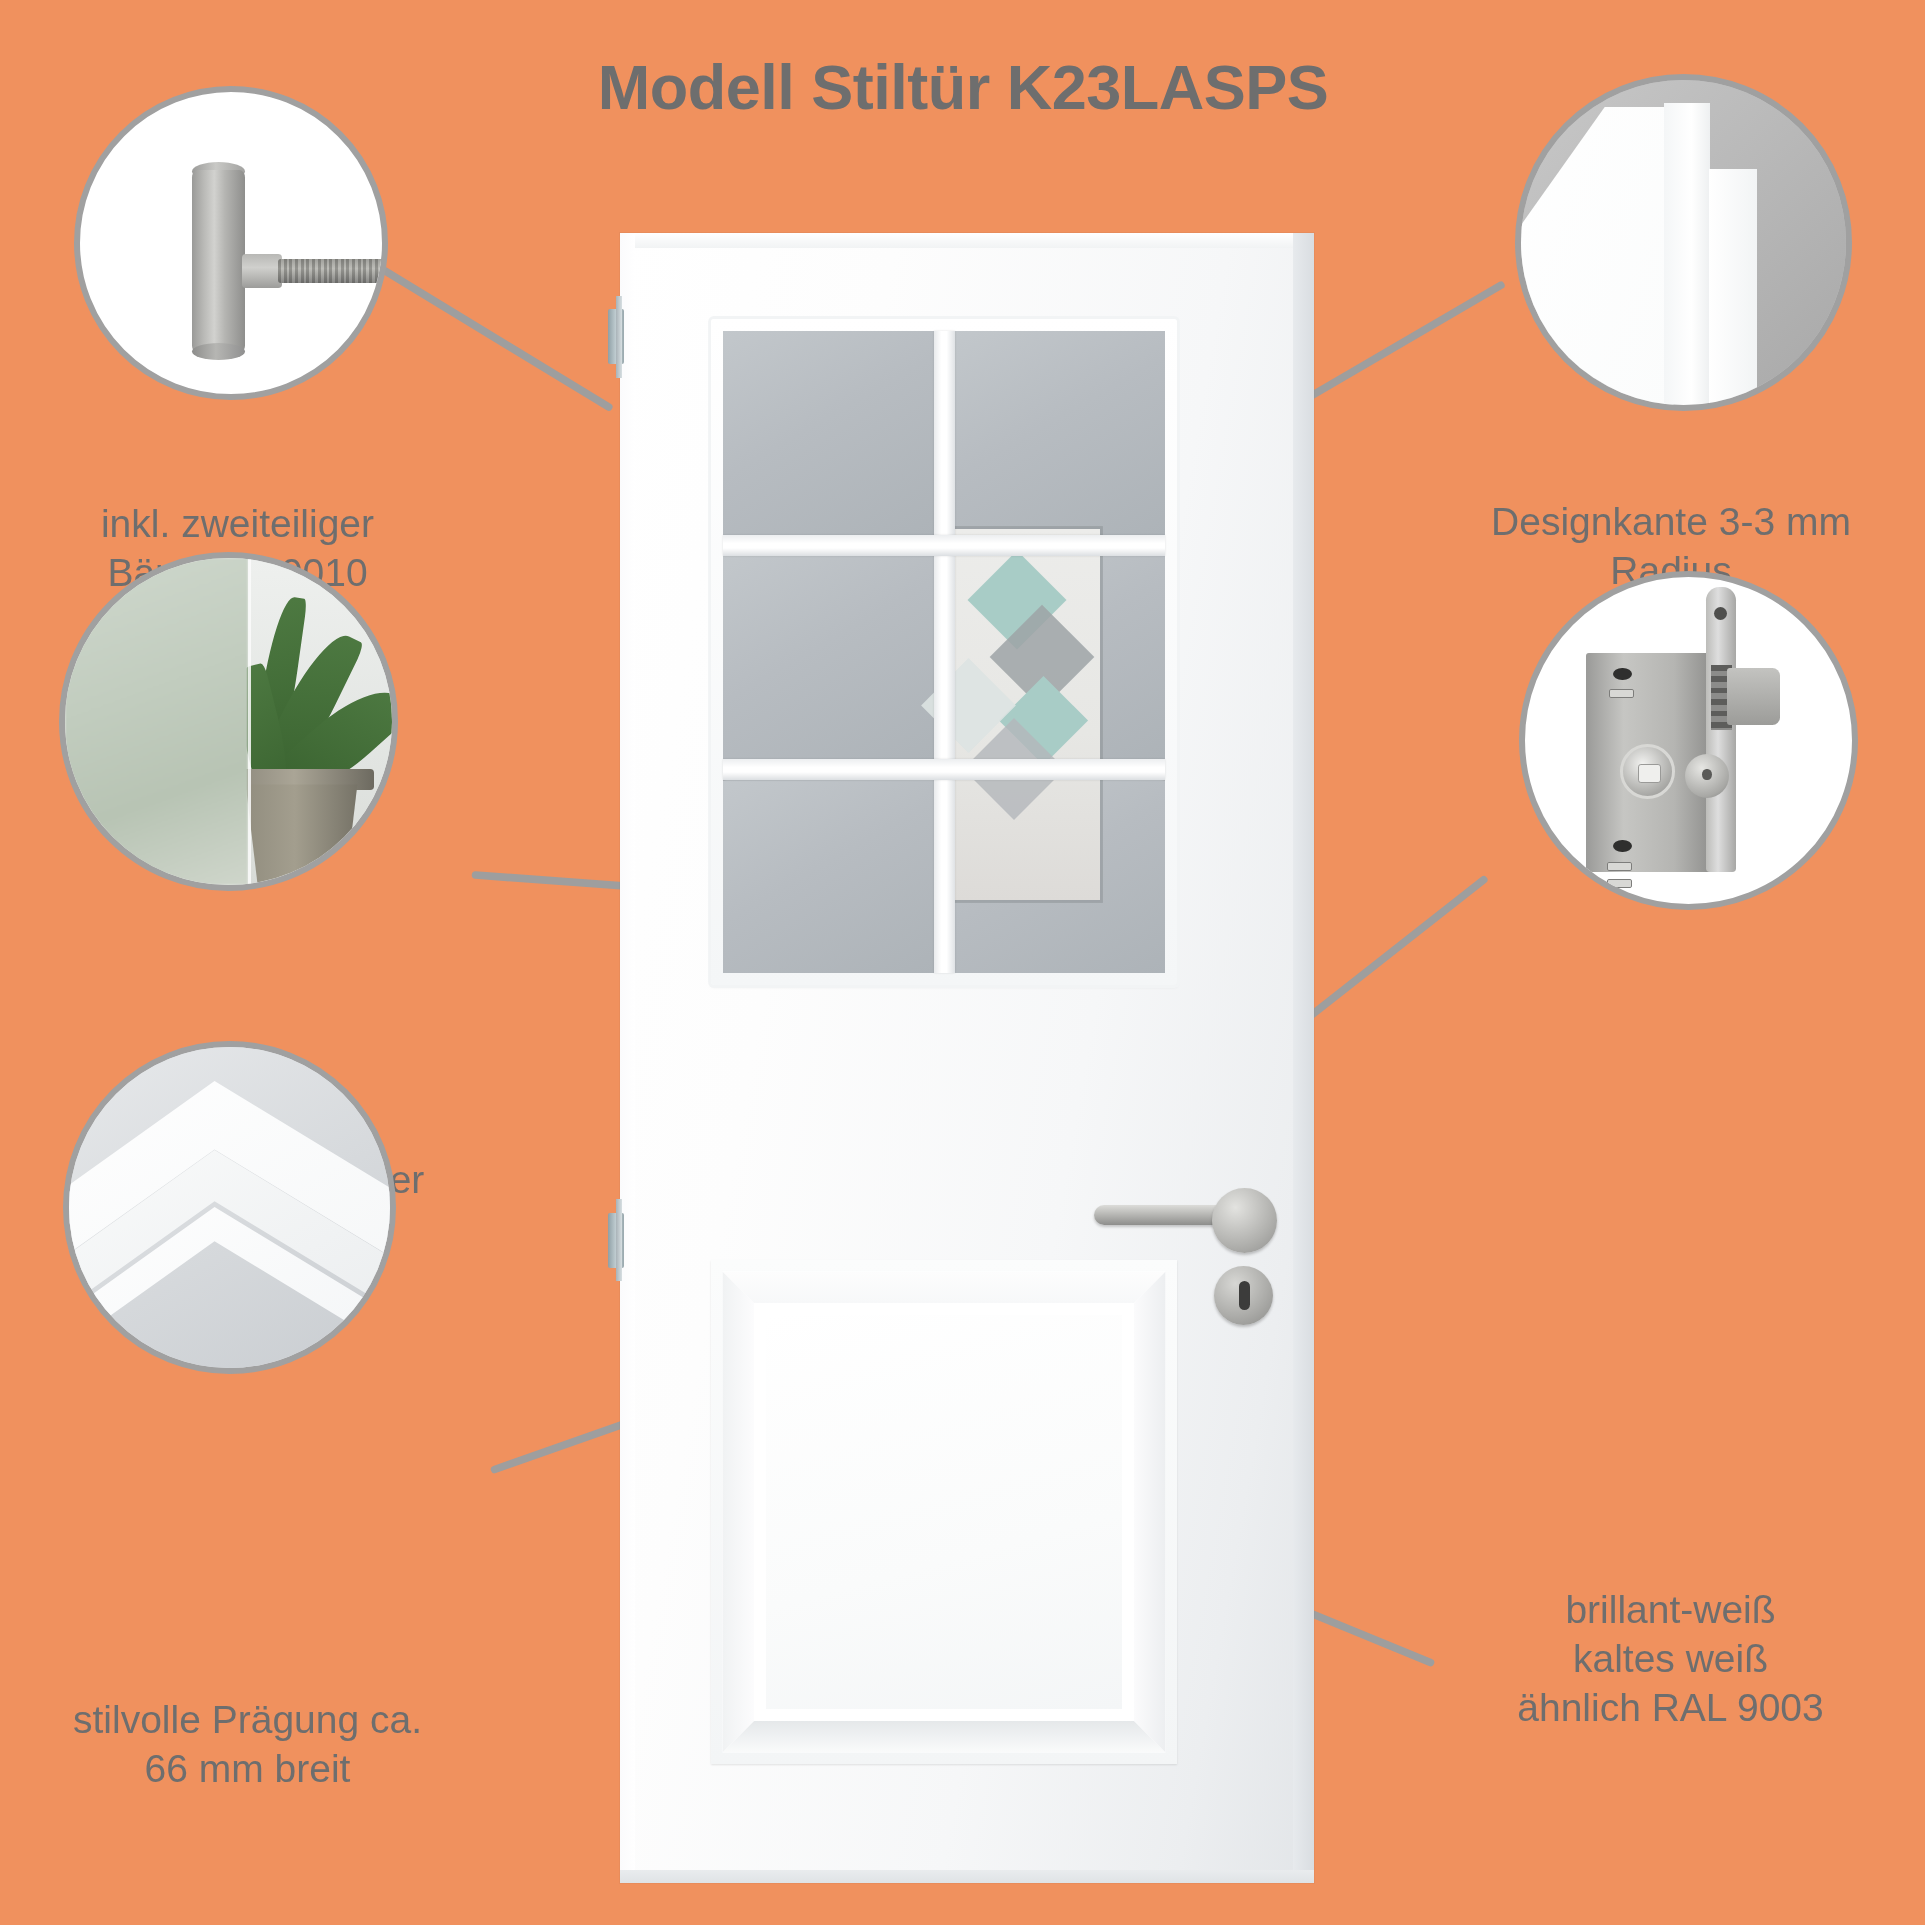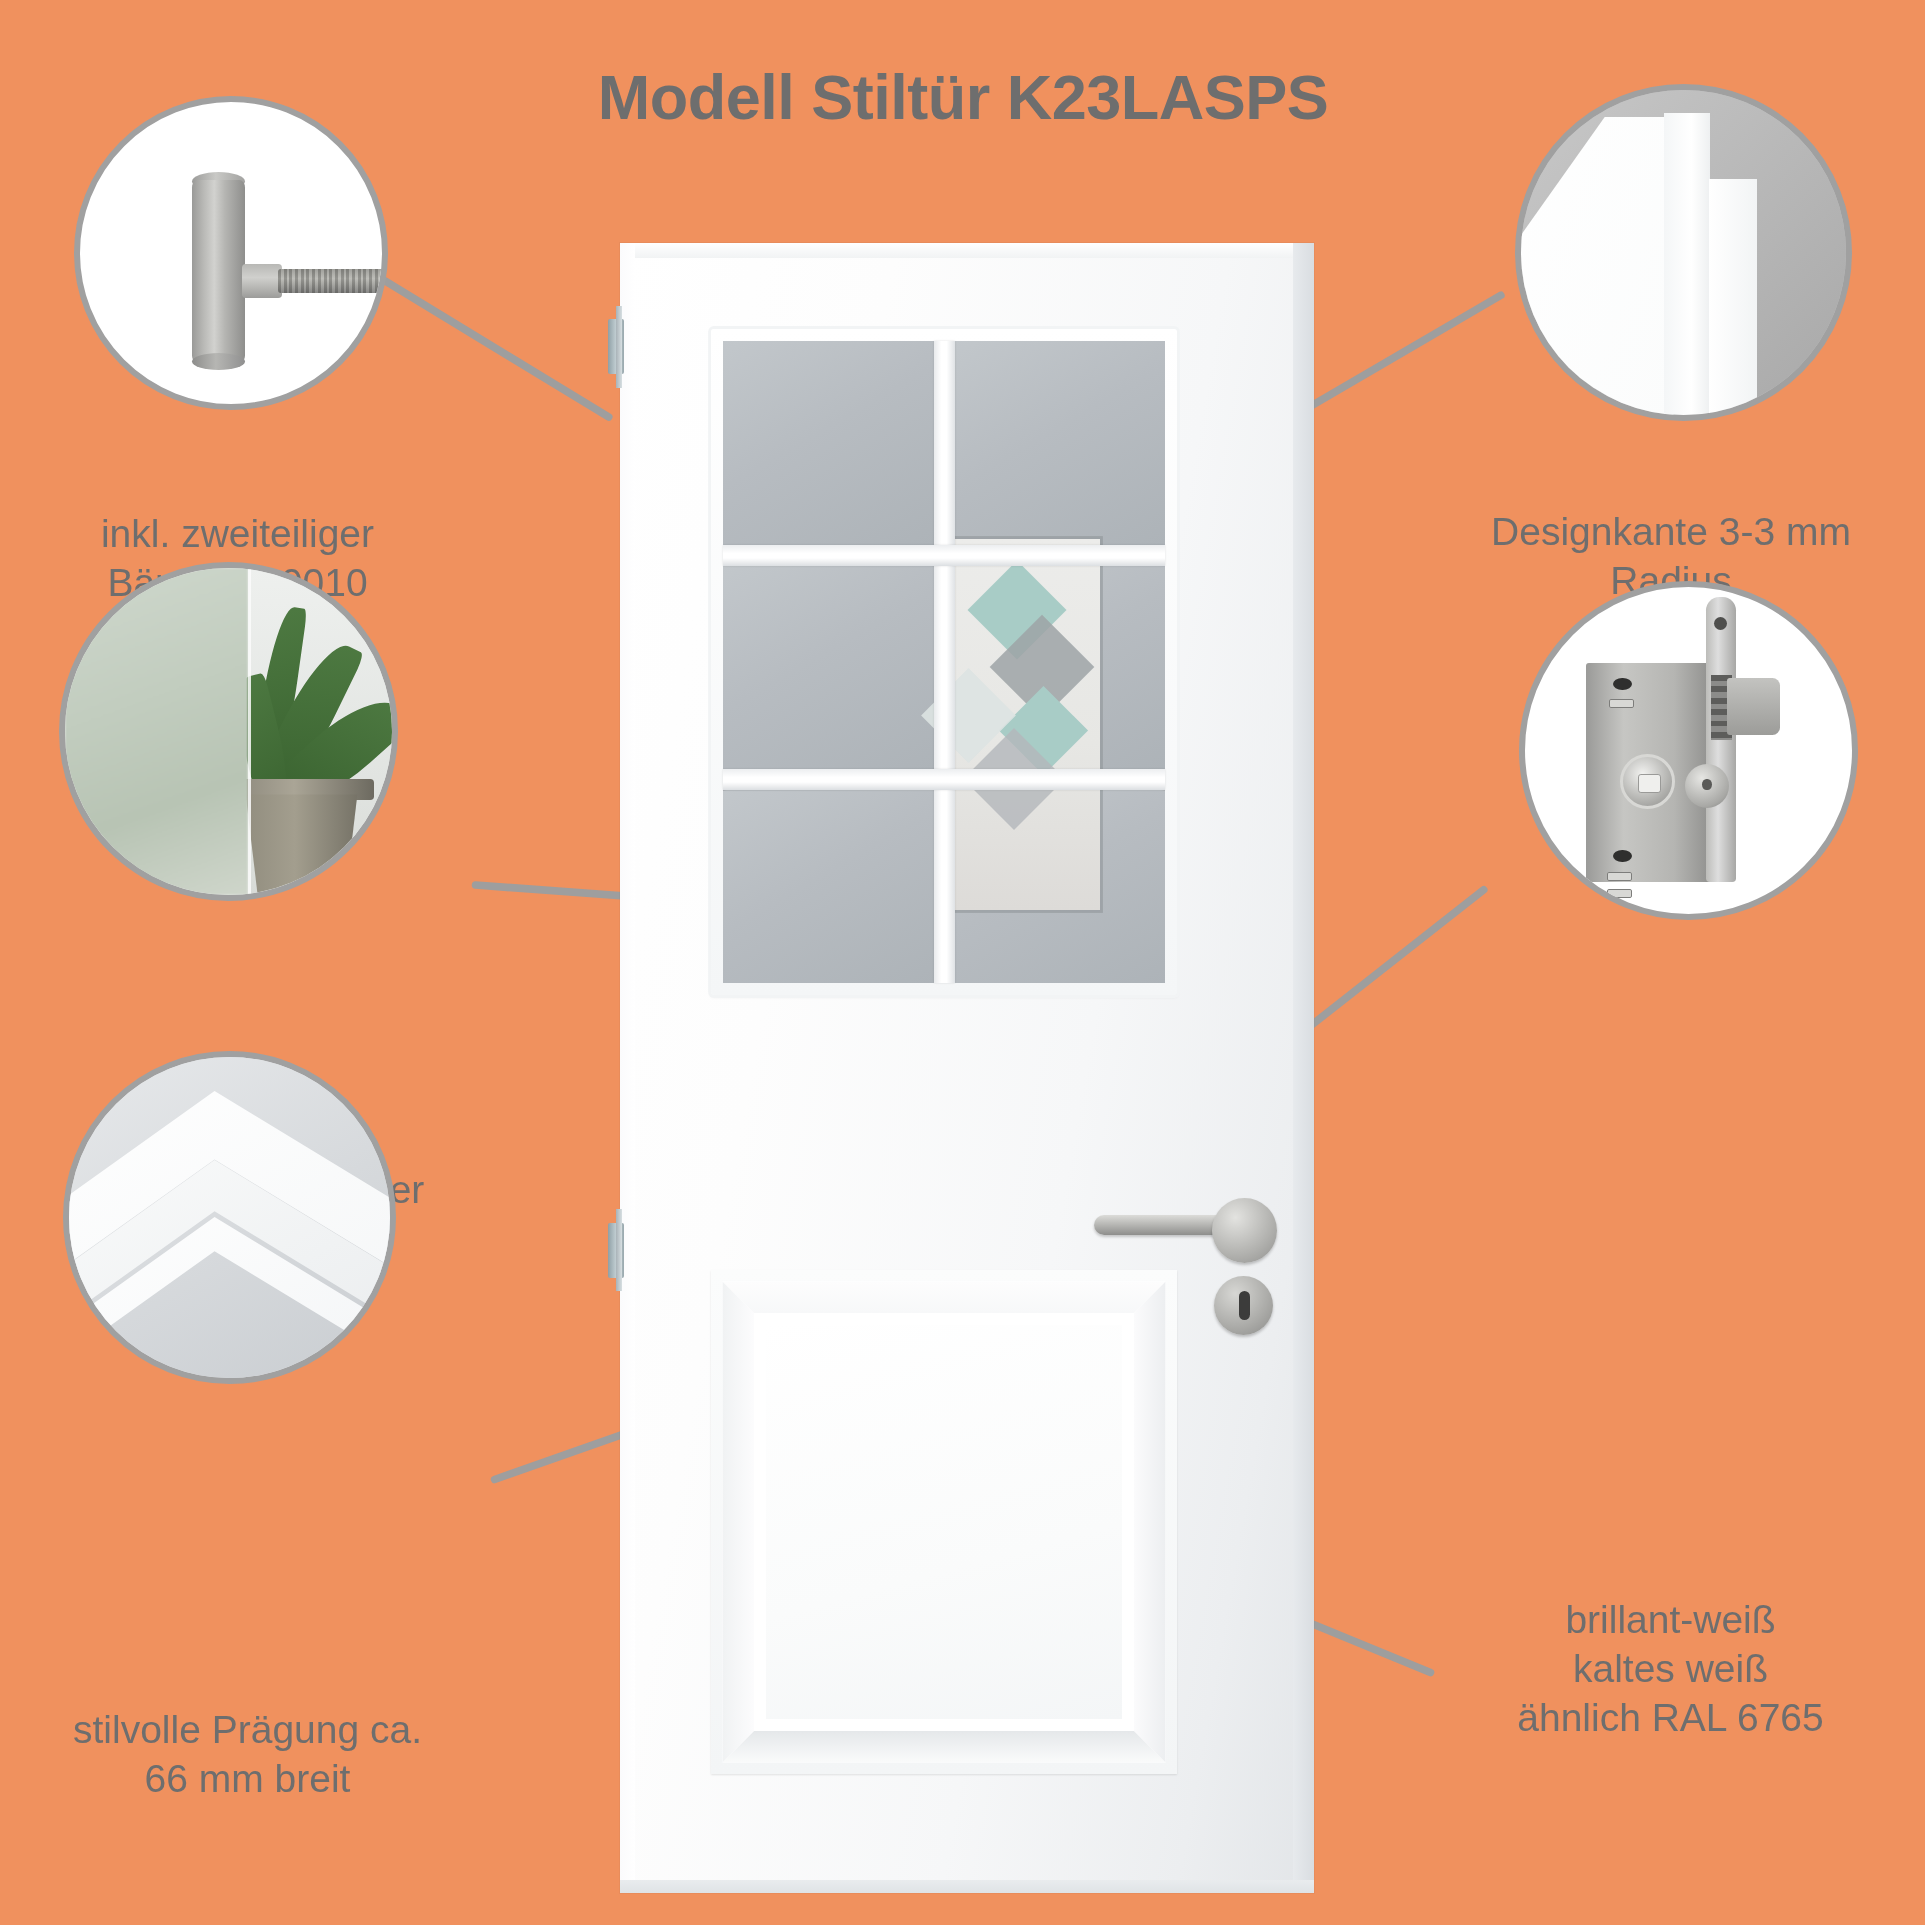--- a/index.html
+++ b/index.html
@@ -2,21 +2,21 @@
 <html style="font-size:15px"><head>
 <meta charset="utf-8">
 <style>
   html,body{margin:0;padding:0;}
   body{
     width:1926px;height:1926px;overflow:hidden;
     font-family:"Liberation Sans",sans-serif;
     background:#F0915E;
     position:relative;
   }
-  .stage{position:absolute;inset:0;margin-top:10px;}
+  .stage{position:absolute;inset:0;}
 
   
   .title{
     position:absolute;left:0;right:0;top:51px;
     text-align:center;
     font-size:63px;font-weight:bold;
     color:#6E6E6E;
     letter-spacing:-0.5px;
     white-space:nowrap;
   }
@@ -372,16 +372,16 @@
     <div class="emb-bg"></div>
     <div class="emb-white" style="left:-38px;top:34px;width:399px;height:285px;background:linear-gradient(150deg,#ffffff,#f3f5f6);clip-path:polygon(46% 0,100% 46%,100% 70%,46% 24%,0 70%,0 46%);"></div>
     <div class="emb-white" style="left:-38px;top:103px;width:399px;height:285px;background:linear-gradient(150deg,#fafbfb,#e6e9eb);clip-path:polygon(46% 0,100% 46%,100% 64%,46% 18%,0 64%,0 46%);"></div>
     <div class="emb-white" style="left:-38px;top:160px;width:399px;height:285px;background:linear-gradient(150deg,#ffffff,#eef1f3);clip-path:polygon(46% 0,100% 46%,100% 58%,46% 12%,0 58%,0 46%);"></div>
   </div>
   <div class="cap cap-bl">stilvolle Prägung ca.
 66 mm breit</div>
 
   <div class="cap cap-br">brillant-weiß
 kaltes weiß
-ähnlich RAL 6765</div>
+ähnlich RAL 9003</div>
 
 </div>
 
 
 </body></html>

